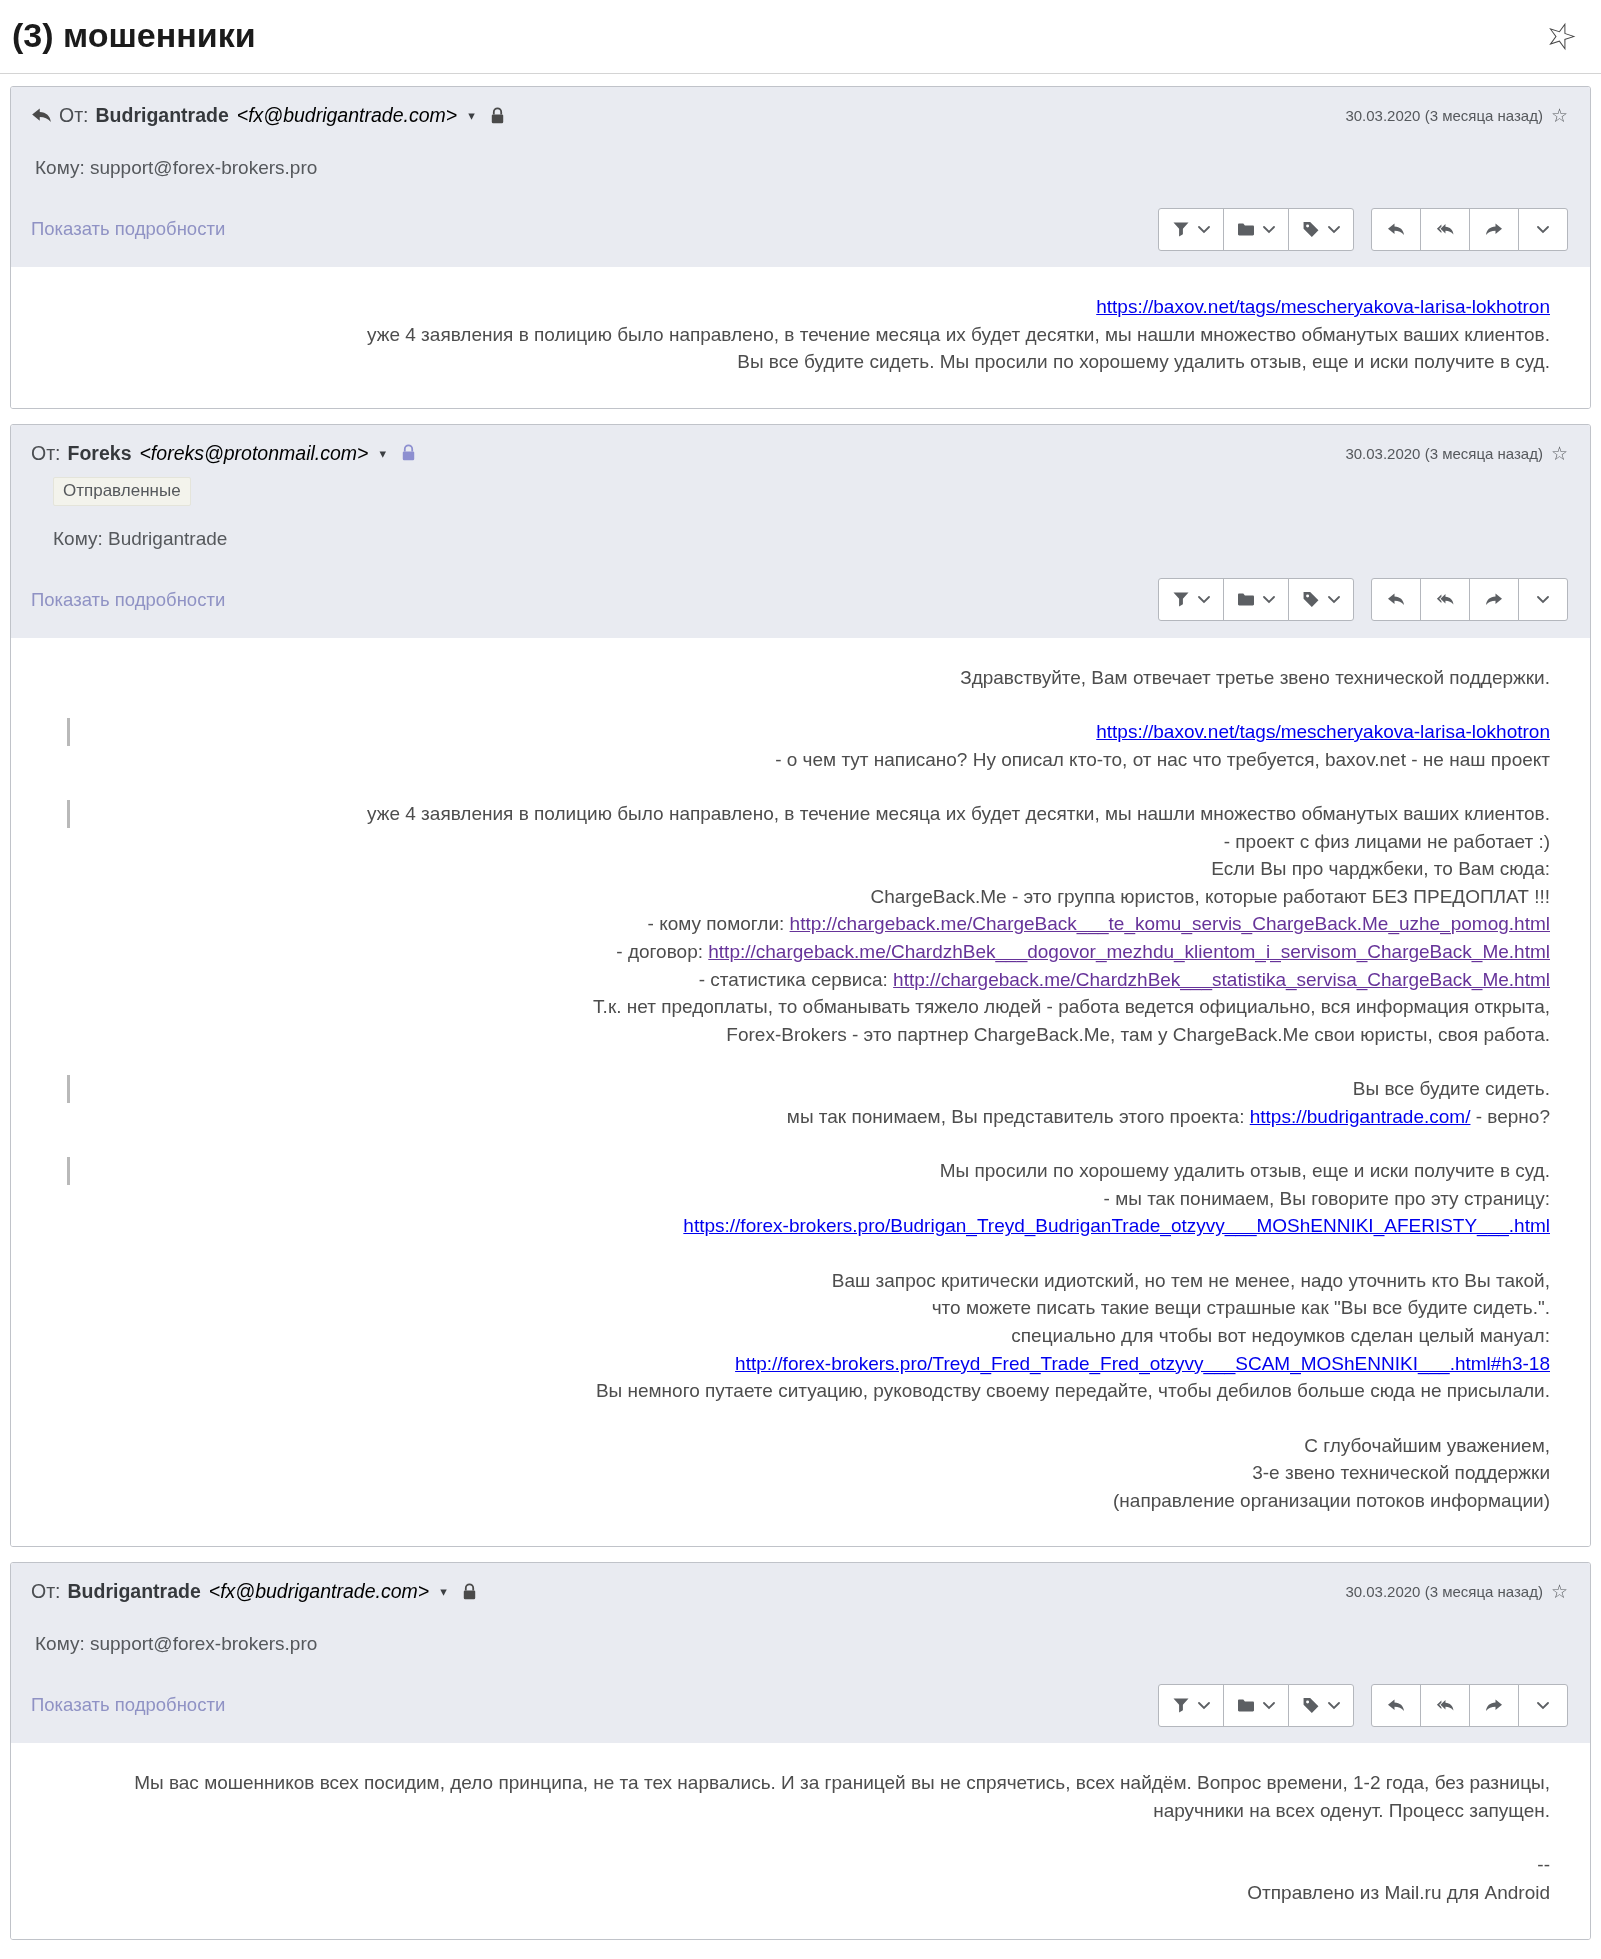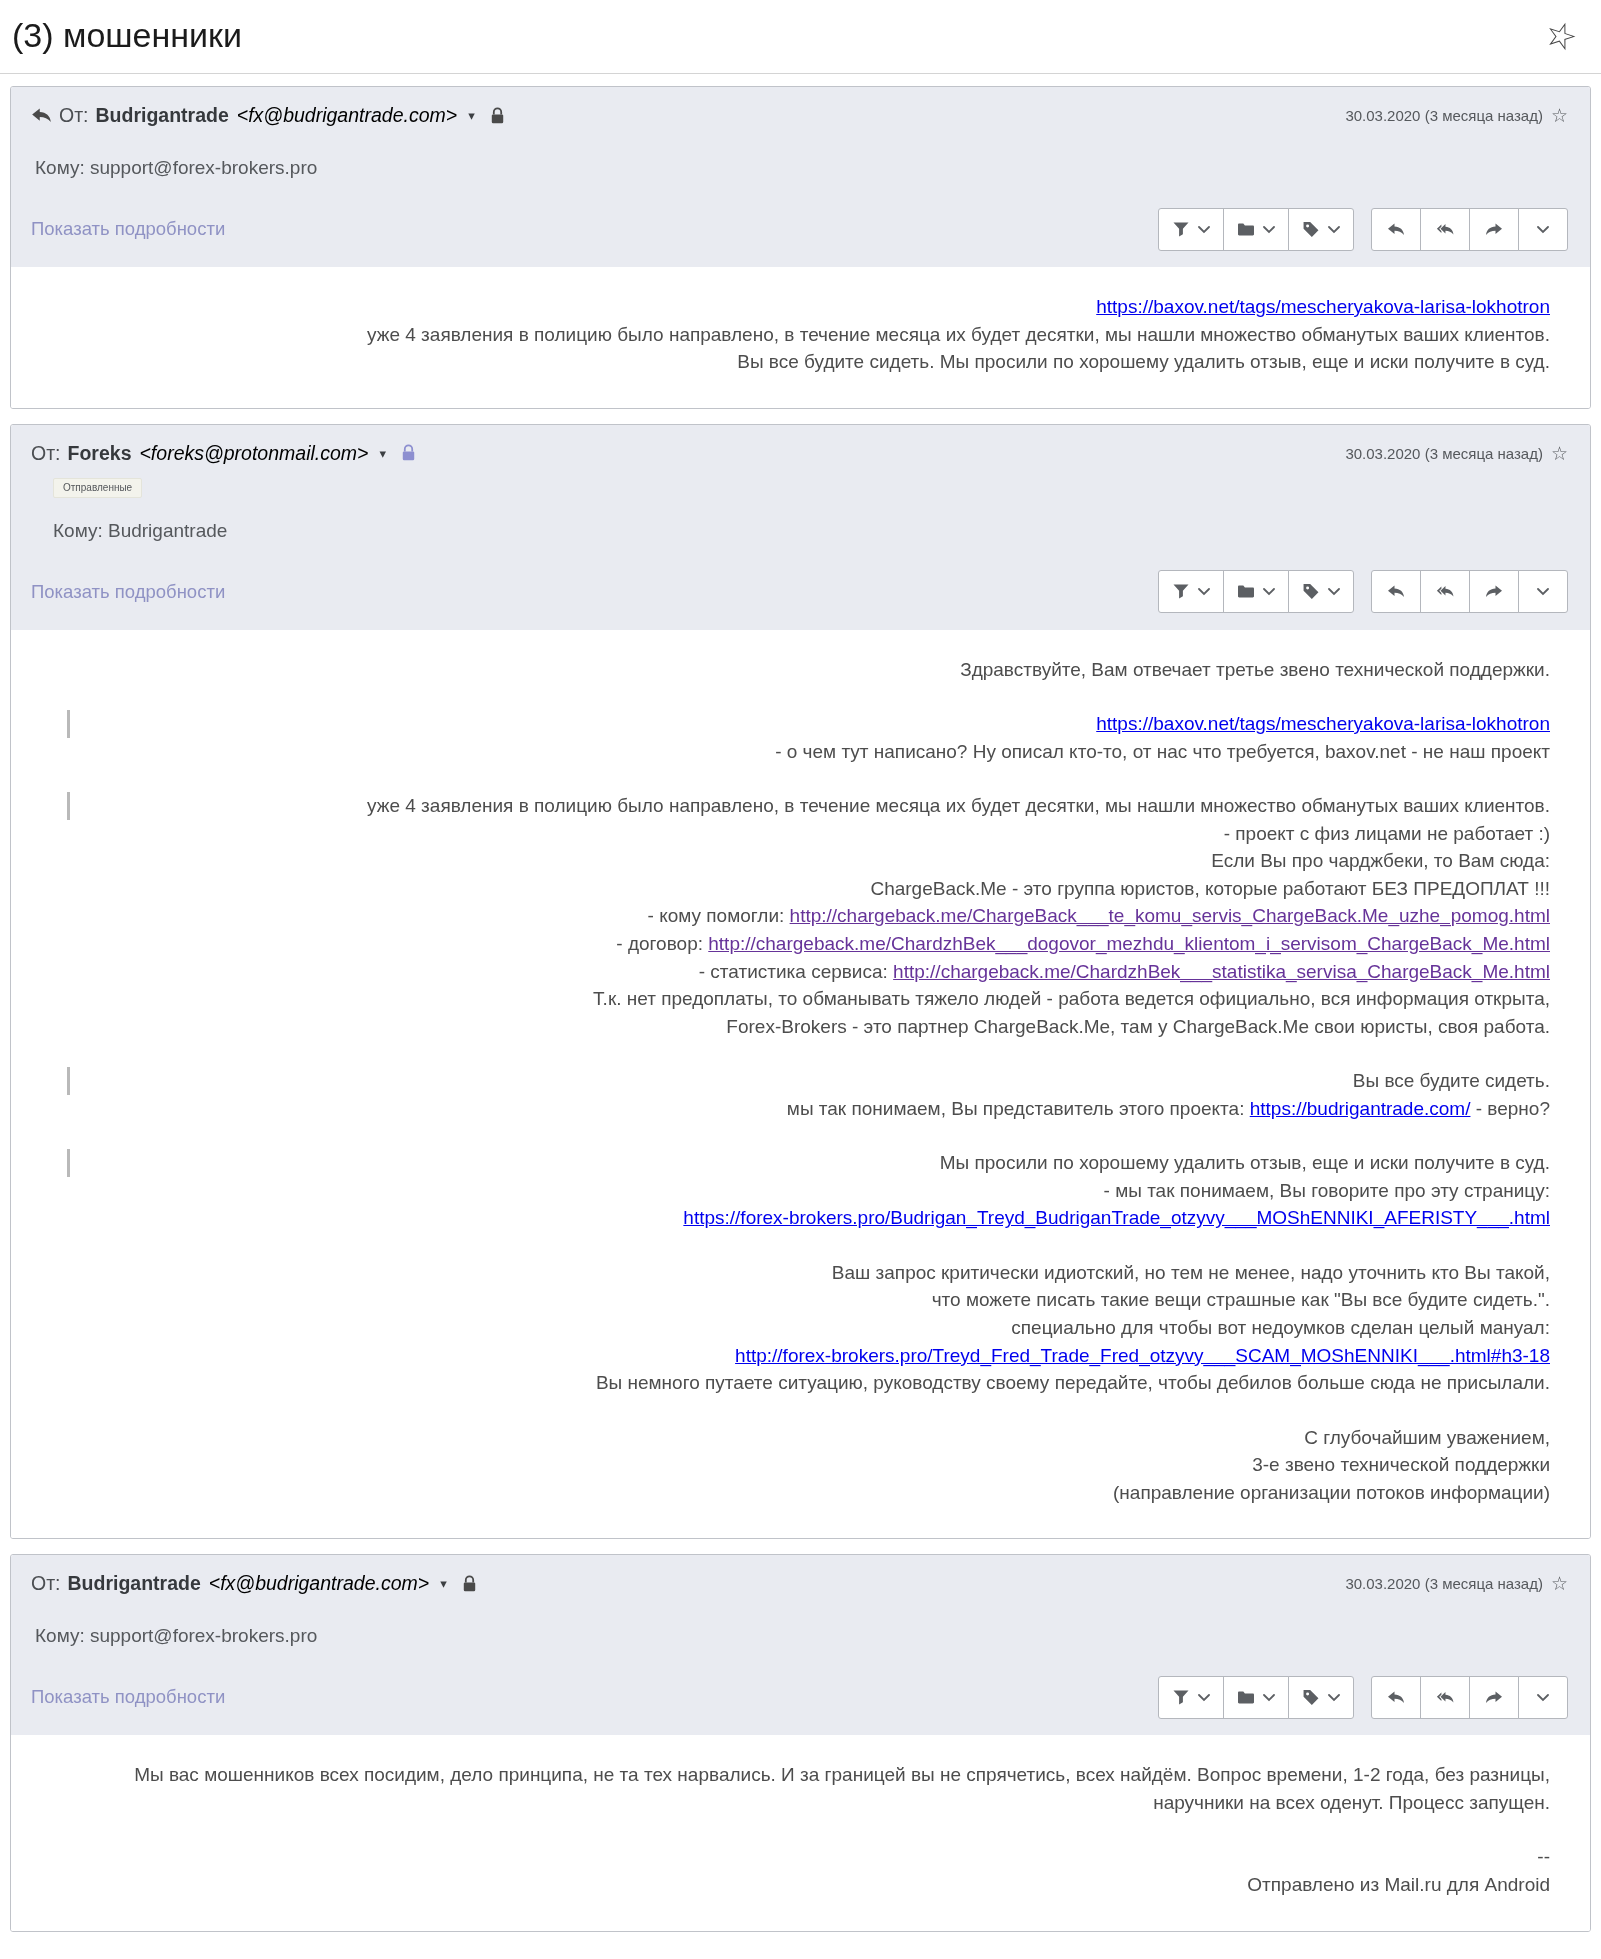--- a/index.html
+++ b/index.html
@@ -14,21 +14,21 @@
   }
   *{box-sizing:border-box;}
   html,body{margin:0;padding:0;background:#fff;}
   body{
     width:1601px;min-height:1959px;
     font-family:"Liberation Sans","DejaVu Sans",sans-serif;
     color:var(--body-text);
   }
   .page{padding:0 10px;}
   .page-head{display:flex;justify-content:space-between;align-items:flex-start;padding:16px 14px 18px 2px;}
-  h1.page-title{margin:0;font-size:34px;font-weight:400;color:#1b1b1b;}
+  h1.page-title{margin:0;font-size:34px;font-weight:700;color:#1b1b1b;}
   .big-star{font-size:36px;color:#474747;line-height:1;display:inline-block;transform:rotate(18deg);cursor:pointer;margin-top:2px;}
   .thread-divider{border-top:1px solid #d4d4d4;margin:0 -10px 12px -10px;}
 
   .card{border:1px solid var(--card-border);border-radius:3px;margin-bottom:15px;overflow:hidden;background:#fff;}
   .card-header{background:var(--header-bg);padding:17px 22px 16px 20px;}
   .from-row{display:flex;align-items:center;font-size:19.5px;color:#4b4e52;}
   .reply-ind{width:21px;height:17px;color:#4a4a4a;margin-right:7px;display:inline-flex;}
   .reply-ind svg{width:100%;height:100%;}
   .from-label{margin-right:7px;}
   .from-name{color:#36393d;font-weight:700;cursor:pointer;}
@@ -36,21 +36,21 @@
   .caret{font-size:13px;color:#3c3f43;margin-left:11px;cursor:pointer;}
   .lock{margin-left:15px;display:inline-flex;width:15px;height:18px;}
   .lock svg{width:100%;height:100%;}
   .lock-dark{color:var(--lock-dark);}
   .lock-purple{color:var(--lock-purple);}
   .spacer{flex:1;}
   .date{font-size:15px;color:#55585c;text-align:center;}
   .msg-star{font-size:19px;color:#55585c;margin-left:8px;cursor:pointer;}
 
   .badge-row{margin:12px 0 0 22px;}
-  .badge{display:inline-block;background:#f3f3ec;border:1px solid #e4e4da;color:#55585c;font-size:10px;padding:3px 9px 4px;border-radius:2px;}
+  .badge{display:inline-block;background:#f3f3ec;border:1px solid #e4e4da;color:#55585c;font-size:17px;padding:3px 9px 4px;border-radius:2px;}
 
   .to-row{font-size:19px;color:#55585c;margin:30px 0 0 4px;}
   .to-row.badge-indent{margin-left:22px;margin-top:22px;}
 
   .details-row{display:flex;align-items:center;margin-top:28px;min-height:44px;}
   .details-link{color:var(--details-link);font-size:18.5px;text-decoration:none;cursor:pointer;}
   .toolbar{display:flex;gap:17px;}
   .btn-group{display:flex;}
   .tb-btn{display:inline-flex;align-items:center;justify-content:center;gap:8px;height:43px;min-width:50px;padding:0 13px;
     background:#fff;border:1px solid #b4b7bd;margin-left:-1px;color:#5c5f63;cursor:pointer;}

